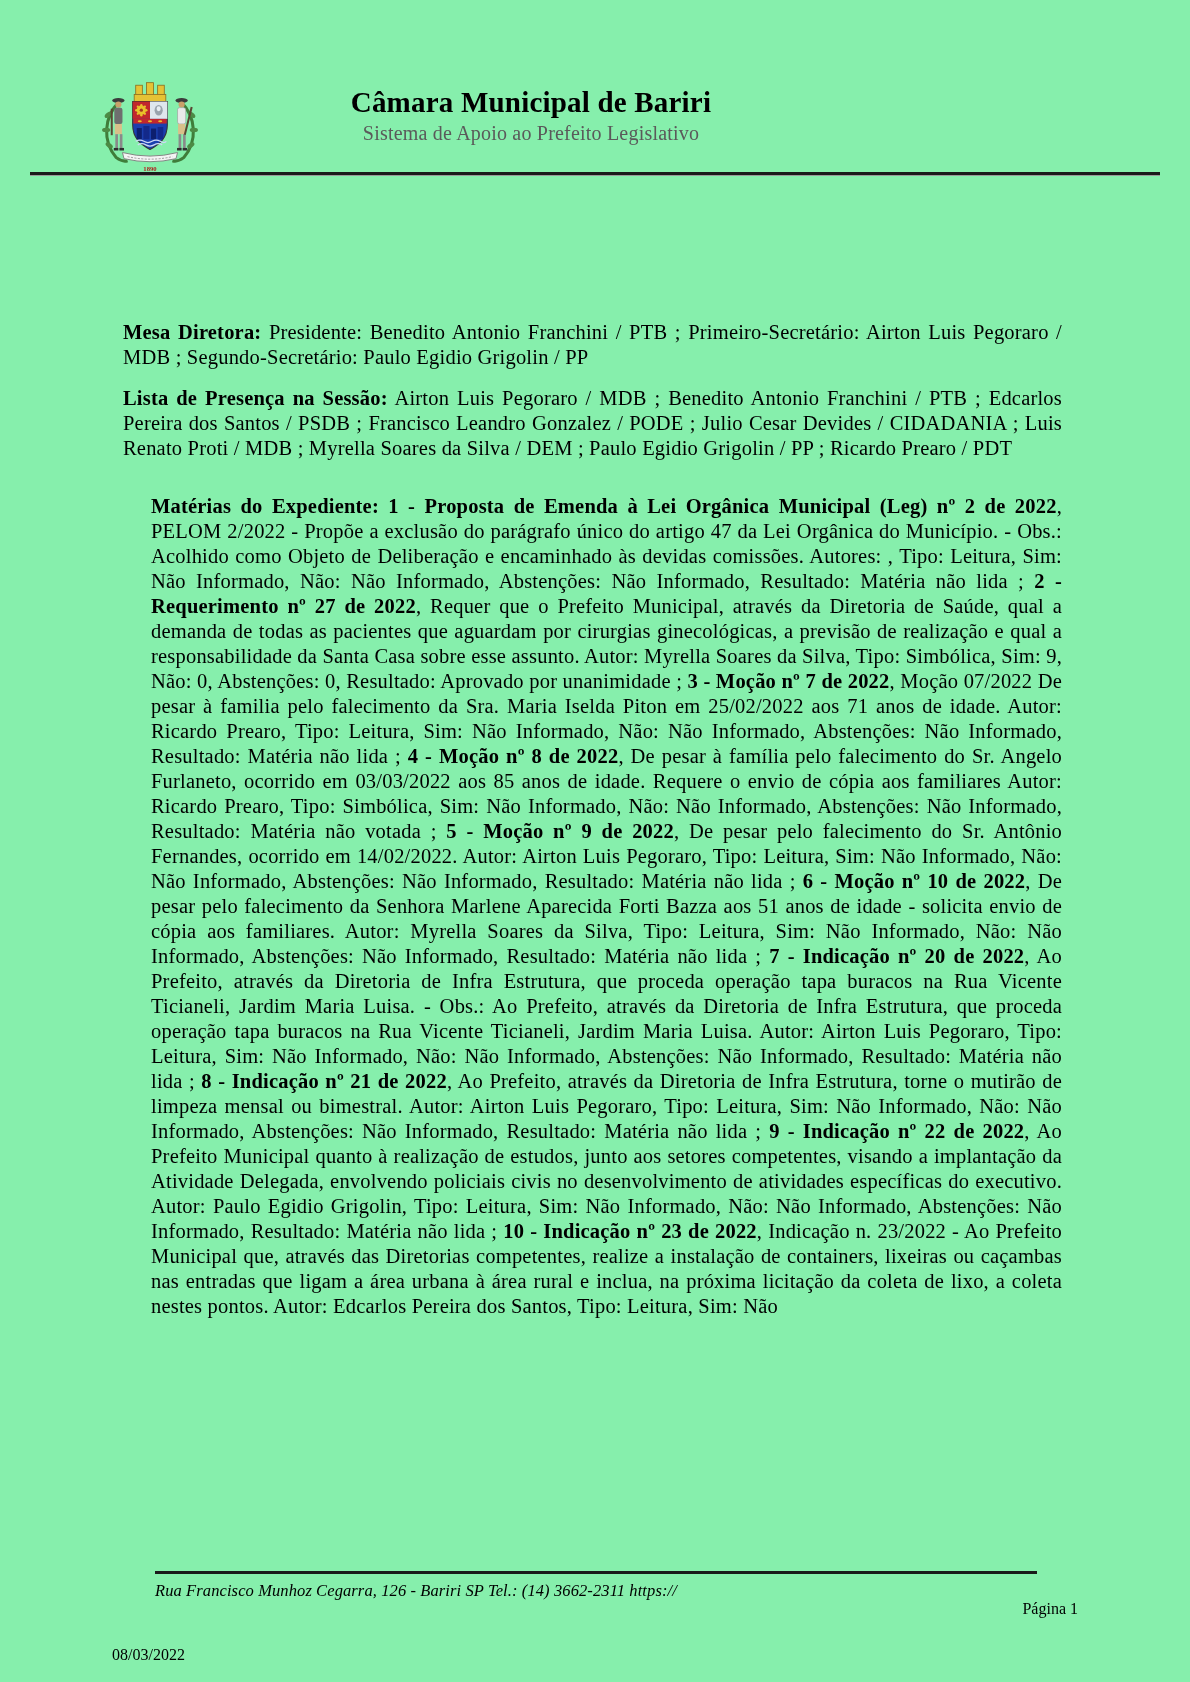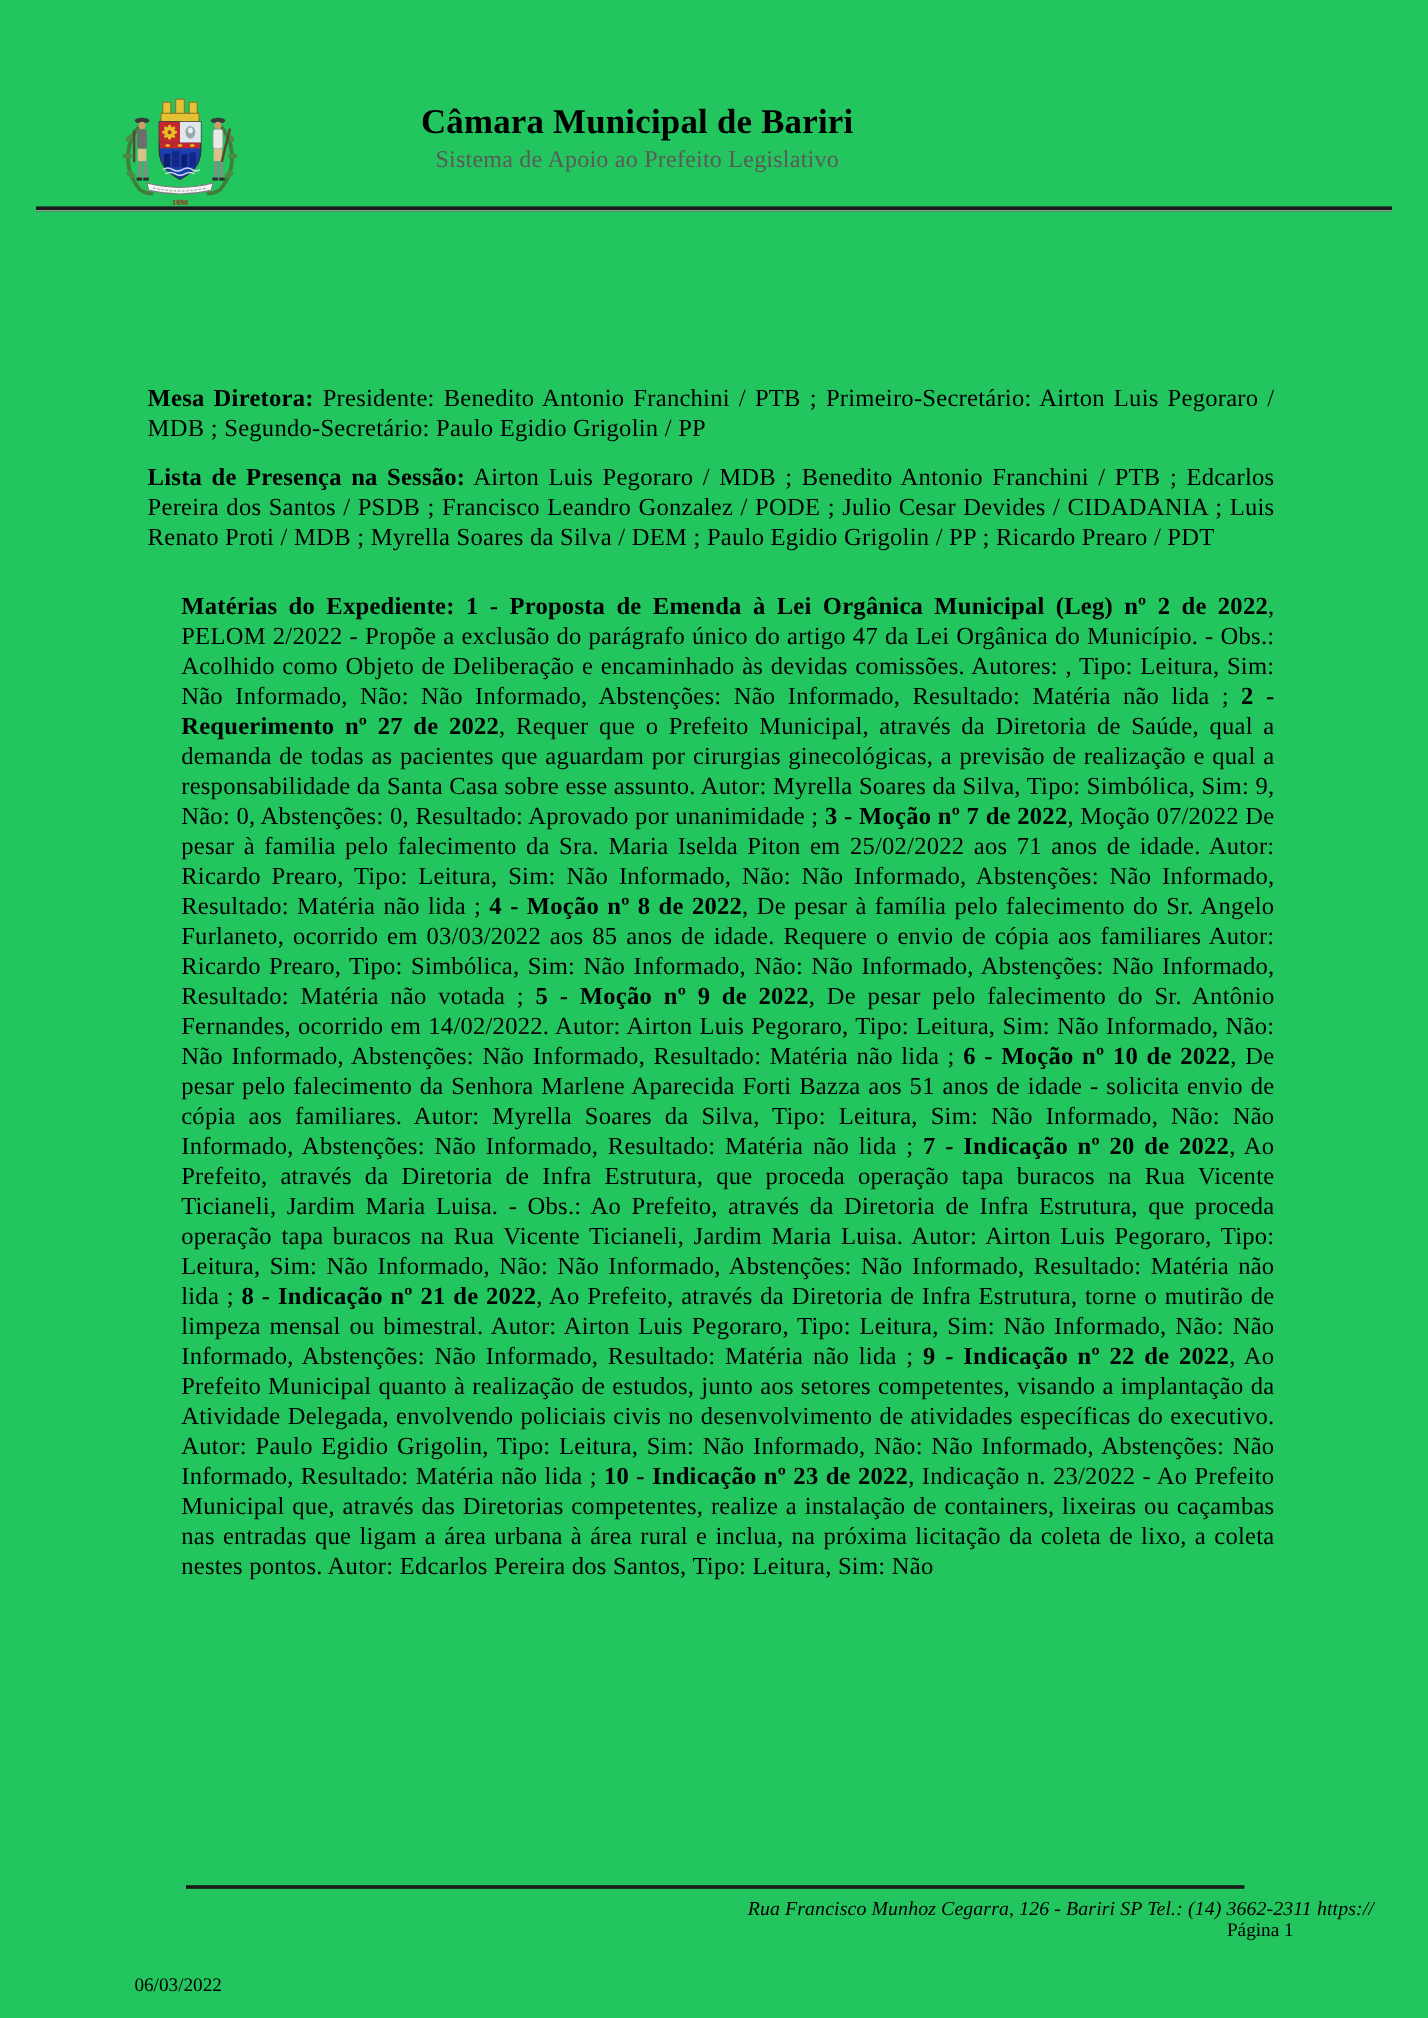--- a/index.html
+++ b/index.html
@@ -1,19 +1,19 @@
 <!DOCTYPE html>
 <html><head>
 <meta charset="utf-8">
 <style>
   html,body{margin:0;padding:0;background:#ffffff;}
   .page{
     position:relative;
     width:1190px;height:1682px;
-    background:#22c55e;
+    background:#86efac;
     font-family:"Liberation Serif", serif;
     color:#000;
     overflow:hidden;
   }
   
   .logo-box{position:absolute;left:93px;top:74px;width:114px;height:102px;}
   .logo-box svg{width:100%;height:100%;}
   .header-text{position:absolute;left:0;top:86px;width:1062px;text-align:center;}
   .org-name{font-size:29px;font-weight:bold;line-height:1.15;letter-spacing:.2px;}
   .system-name{font-size:20px;color:#5a5a5a;margin-top:3px;letter-spacing:.2px;}
@@ -34,21 +34,21 @@
   }
   p.para{margin:16px 0 0 0;}
   p.para.extra-gap{margin-top:33px;margin-left:28px;}
   .body-text b{font-weight:bold;}
   
   .footer-rule{
     position:absolute;left:155px;top:1571px;width:882px;height:3px;background:#1a1a1a;
   }
   .footer-address{
     position:absolute;left:155px;top:1581px;width:990px;
-    text-align:right;font-style:italic;font-size:16.5px;line-height:20px;letter-spacing:.1px;
+    text-align:left;font-style:italic;font-size:16.5px;line-height:20px;letter-spacing:.1px;
   }
   .page-meta-date{position:absolute;left:112px;top:1646px;font-size:16px;}
   .page-meta-page{position:absolute;right:112px;top:1600px;font-size:16px;}
 </style>
 </head>
 <body>
 
 <div class="page">
 
   <div class="logo-box">
@@ -134,16 +134,16 @@
   <div class="body-text">
     <p class="para"><b>Mesa Diretora:</b><span> Presidente: Benedito Antonio Franchini / PTB ; Primeiro-Secretário: Airton Luis Pegoraro / MDB ; Segundo-Secretário: Paulo Egidio Grigolin / PP</span></p>
     <p class="para"><b>Lista de Presença na Sessão:</b><span> Airton Luis Pegoraro / MDB ; Benedito Antonio Franchini / PTB ; Edcarlos Pereira dos Santos / PSDB ; Francisco Leandro Gonzalez / PODE ; Julio Cesar Devides / CIDADANIA ; Luis Renato Proti / MDB ; Myrella Soares da Silva / DEM ; Paulo Egidio Grigolin / PP ; Ricardo Prearo / PDT</span></p>
     <p class="para extra-gap"><b>Matérias do Expediente: 1 - Proposta de Emenda à Lei Orgânica Municipal (Leg) nº 2 de 2022</b><span>, PELOM 2/2022 - Propõe a exclusão do parágrafo único do artigo 47 da Lei Orgânica do Município. - Obs.: Acolhido como Objeto de Deliberação e encaminhado às devidas comissões. Autores: , Tipo: Leitura, Sim: Não Informado, Não: Não Informado, Abstenções: Não Informado, Resultado: Matéria não lida ; </span><b>2 - Requerimento nº 27 de 2022</b><span>, Requer que o Prefeito Municipal, através da Diretoria de Saúde, qual a demanda de todas as pacientes que aguardam por cirurgias ginecológicas, a previsão de realização e qual a responsabilidade da Santa Casa sobre esse assunto. Autor: Myrella Soares da Silva, Tipo: Simbólica, Sim: 9, Não: 0, Abstenções: 0, Resultado: Aprovado por unanimidade ; </span><b>3 - Moção nº 7 de 2022</b><span>, Moção 07/2022 De pesar à familia pelo falecimento da Sra. Maria Iselda Piton em 25/02/2022 aos 71 anos de idade. Autor: Ricardo Prearo, Tipo: Leitura, Sim: Não Informado, Não: Não Informado, Abstenções: Não Informado, Resultado: Matéria não lida ; </span><b>4 - Moção nº 8 de 2022</b><span>, De pesar à família pelo falecimento do Sr. Angelo Furlaneto, ocorrido em 03/03/2022 aos 85 anos de idade. Requere o envio de cópia aos familiares Autor: Ricardo Prearo, Tipo: Simbólica, Sim: Não Informado, Não: Não Informado, Abstenções: Não Informado, Resultado: Matéria não votada ; </span><b>5 - Moção nº 9 de 2022</b><span>, De pesar pelo falecimento do Sr. Antônio Fernandes, ocorrido em 14/02/2022. Autor: Airton Luis Pegoraro, Tipo: Leitura, Sim: Não Informado, Não: Não Informado, Abstenções: Não Informado, Resultado: Matéria não lida ; </span><b>6 - Moção nº 10 de 2022</b><span>, De pesar pelo falecimento da Senhora Marlene Aparecida Forti Bazza aos 51 anos de idade - solicita envio de cópia aos familiares. Autor: Myrella Soares da Silva, Tipo: Leitura, Sim: Não Informado, Não: Não Informado, Abstenções: Não Informado, Resultado: Matéria não lida ; </span><b>7 - Indicação nº 20 de 2022</b><span>, Ao Prefeito, através da Diretoria de Infra Estrutura, que proceda operação tapa buracos na Rua Vicente Ticianeli, Jardim Maria Luisa. - Obs.: Ao Prefeito, através da Diretoria de Infra Estrutura, que proceda operação tapa buracos na Rua Vicente Ticianeli, Jardim Maria Luisa. Autor: Airton Luis Pegoraro, Tipo: Leitura, Sim: Não Informado, Não: Não Informado, Abstenções: Não Informado, Resultado: Matéria não lida ; </span><b>8 - Indicação nº 21 de 2022</b><span>, Ao Prefeito, através da Diretoria de Infra Estrutura, torne o mutirão de limpeza mensal ou bimestral. Autor: Airton Luis Pegoraro, Tipo: Leitura, Sim: Não Informado, Não: Não Informado, Abstenções: Não Informado, Resultado: Matéria não lida ; </span><b>9 - Indicação nº 22 de 2022</b><span>, Ao Prefeito Municipal quanto à realização de estudos, junto aos setores competentes, visando a implantação da Atividade Delegada, envolvendo policiais civis no desenvolvimento de atividades específicas do executivo. Autor: Paulo Egidio Grigolin, Tipo: Leitura, Sim: Não Informado, Não: Não Informado, Abstenções: Não Informado, Resultado: Matéria não lida ; </span><b>10 - Indicação nº 23 de 2022</b><span>, Indicação n. 23/2022 - Ao Prefeito Municipal que, através das Diretorias competentes, realize a instalação de containers, lixeiras ou caçambas nas entradas que ligam a área urbana à área rural e inclua, na próxima licitação da coleta de lixo, a coleta nestes pontos. Autor: Edcarlos Pereira dos Santos, Tipo: Leitura, Sim: Não</span></p>
   </div>
 
   <div class="footer-rule"></div>
   <div class="footer-address">
     <div>Rua Francisco Munhoz Cegarra, 126 - Bariri SP Tel.: (14) 3662-2311 https://</div>
   </div>
-  <div class="page-meta-date">06/03/2022</div>
+  <div class="page-meta-date">08/03/2022</div>
   <div class="page-meta-page">Página 1</div>
 
 </div>
 
 </body></html>

